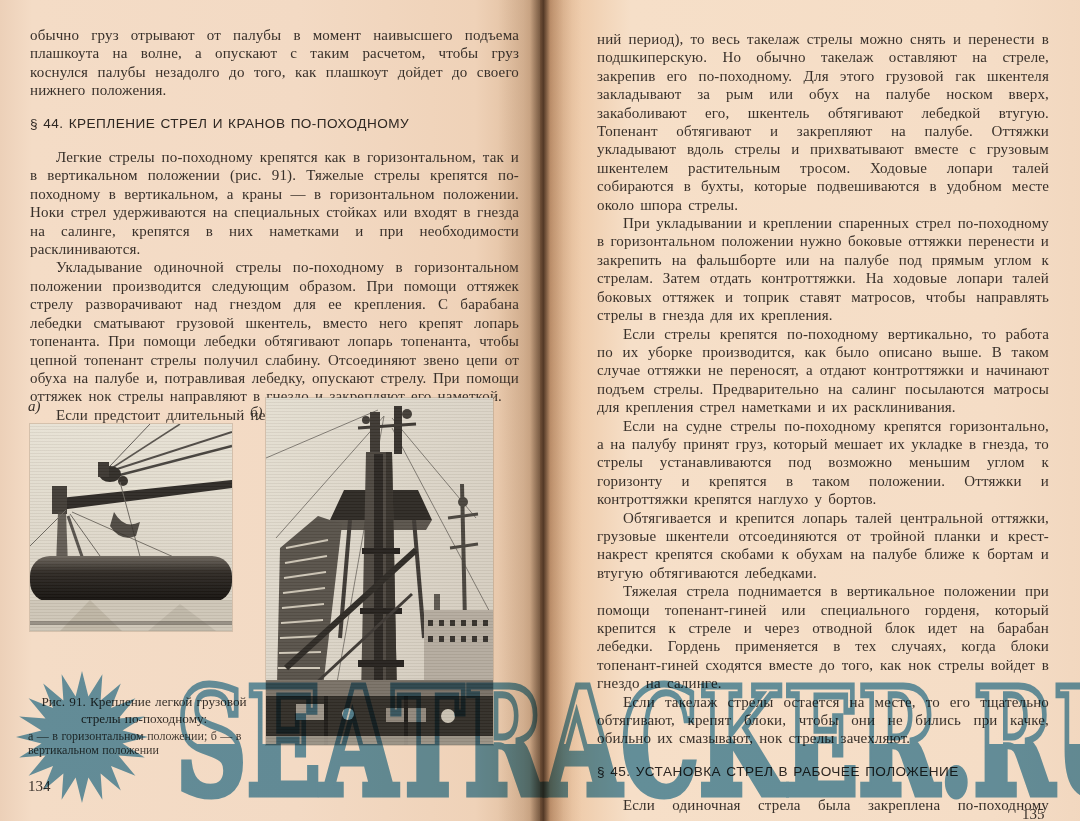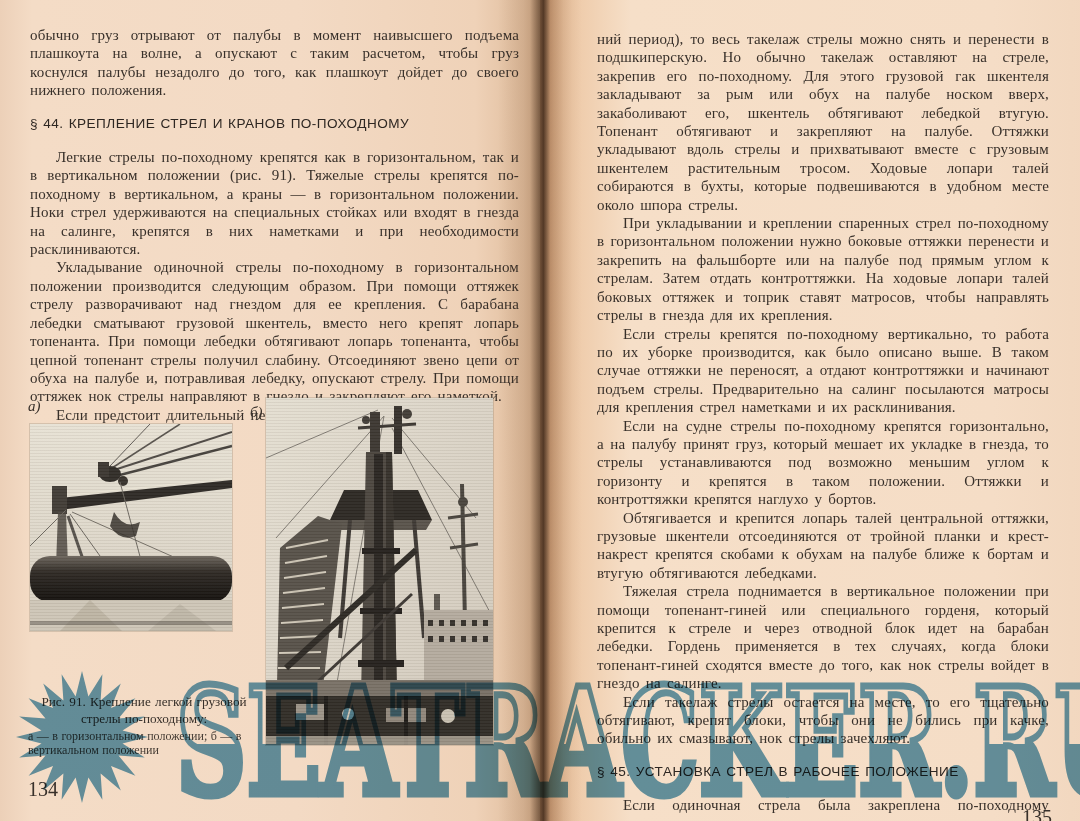--- a/index.html
+++ b/index.html
@@ -18,21 +18,21 @@
   .para.no-indent{text-indent:0;}
   .sec-heading{font-family:"Liberation Sans","DejaVu Sans",sans-serif;font-weight:400;
        font-size:13.6px;letter-spacing:.45px;text-align:left;text-indent:0;
        margin:15px 0 15px 0;word-spacing:1px;color:#2e2archive722;color:#2e2722;}
   .fig-label{position:absolute;font-style:italic;font-size:15px;z-index:2;}
   .photo{position:absolute;z-index:1;box-shadow:0 0 0 1px rgba(120,110,95,.25);}
   .photo svg{display:block;}
   .caption{position:absolute;left:28px;top:694px;width:232px;z-index:2;}
   .cap-main{font-size:13.2px;line-height:16.5px;text-align:center;word-spacing:1px;}
   .cap-sub{font-size:12px;line-height:13.6px;margin-top:3px;text-align:left;word-spacing:.5px;color:#453c34;}
-  .pagenum{position:absolute;font-size:20px;z-index:2;}
+  .pagenum{position:absolute;font-size:15px;z-index:2;}
   .watermark{position:absolute;inset:0;z-index:10;pointer-events:none;mix-blend-mode:multiply;opacity:.86;}
   .halftone{position:absolute;inset:0;pointer-events:none;
     background:repeating-linear-gradient(0deg,rgba(70,60,50,.07) 0 1px,rgba(255,255,255,.05) 1px 3px);}
 </style>
 </head>
 <body>
 
 <div class="spread">
 
   <div class="page page-left">

